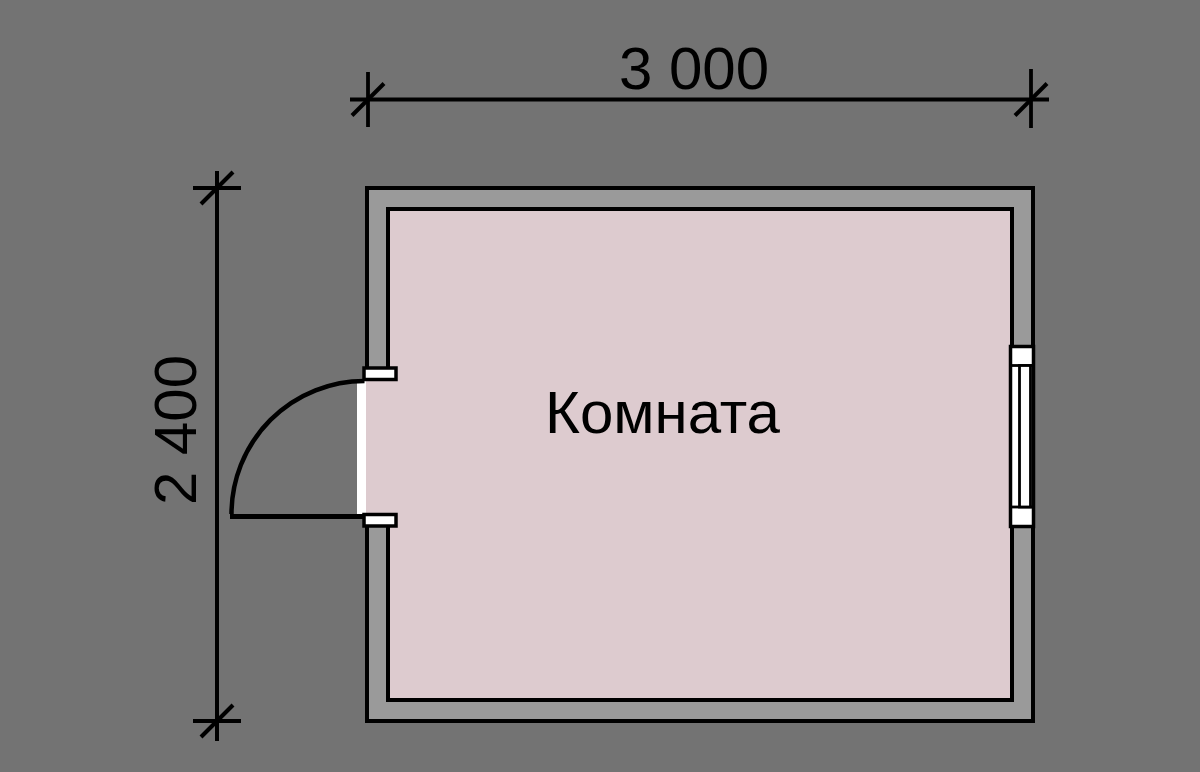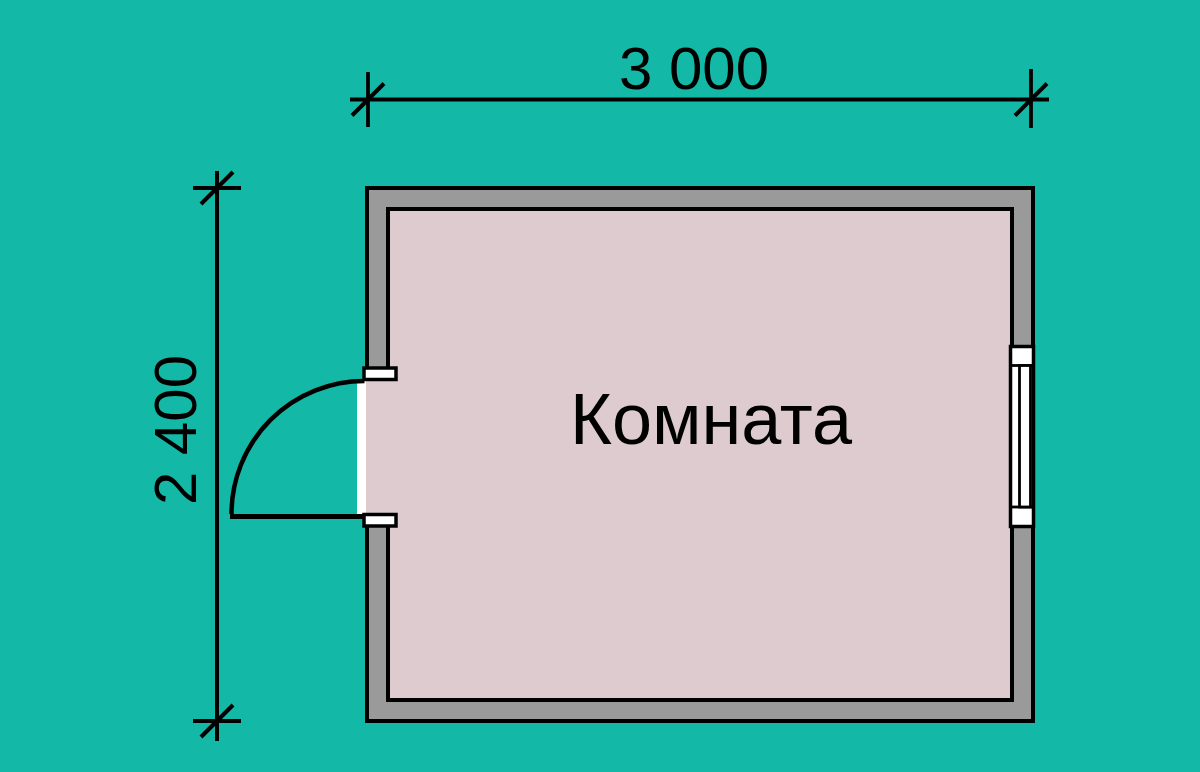--- a/index.html
+++ b/index.html
@@ -6,21 +6,21 @@
     margin: 0;
     padding: 0;
     background: #ffffff;
     overflow: hidden;
     font-family: "Liberation Sans", sans-serif;
   }
   .canvas {
     position: relative;
     width: 1200px;
     height: 772px;
-    background: #14b8a6;
+    background: #737373;
   }
   .plan-svg {
     position: absolute;
     left: 0;
     top: 0;
   }
   .label {
     position: absolute;
     color: #000000;
     line-height: 1;
@@ -36,23 +36,23 @@
   .dim-label-left {
     left: 27px;
     top: 399px;
     width: 300px;
     height: 62px;
     text-align: center;
     font-size: 60px;
     transform: rotate(-90deg);
   }
   .room-name {
-    left: 570px;
+    left: 545px;
     top: 383px;
-    font-size: 72px;
+    font-size: 60px;
   }
   .room-area {
     left: 551px;
     top: 479px;
     font-size: 62px;
   }
   .room-area sup {
     font-size: 0.56em;
     vertical-align: 0.52em;
     line-height: 0;

